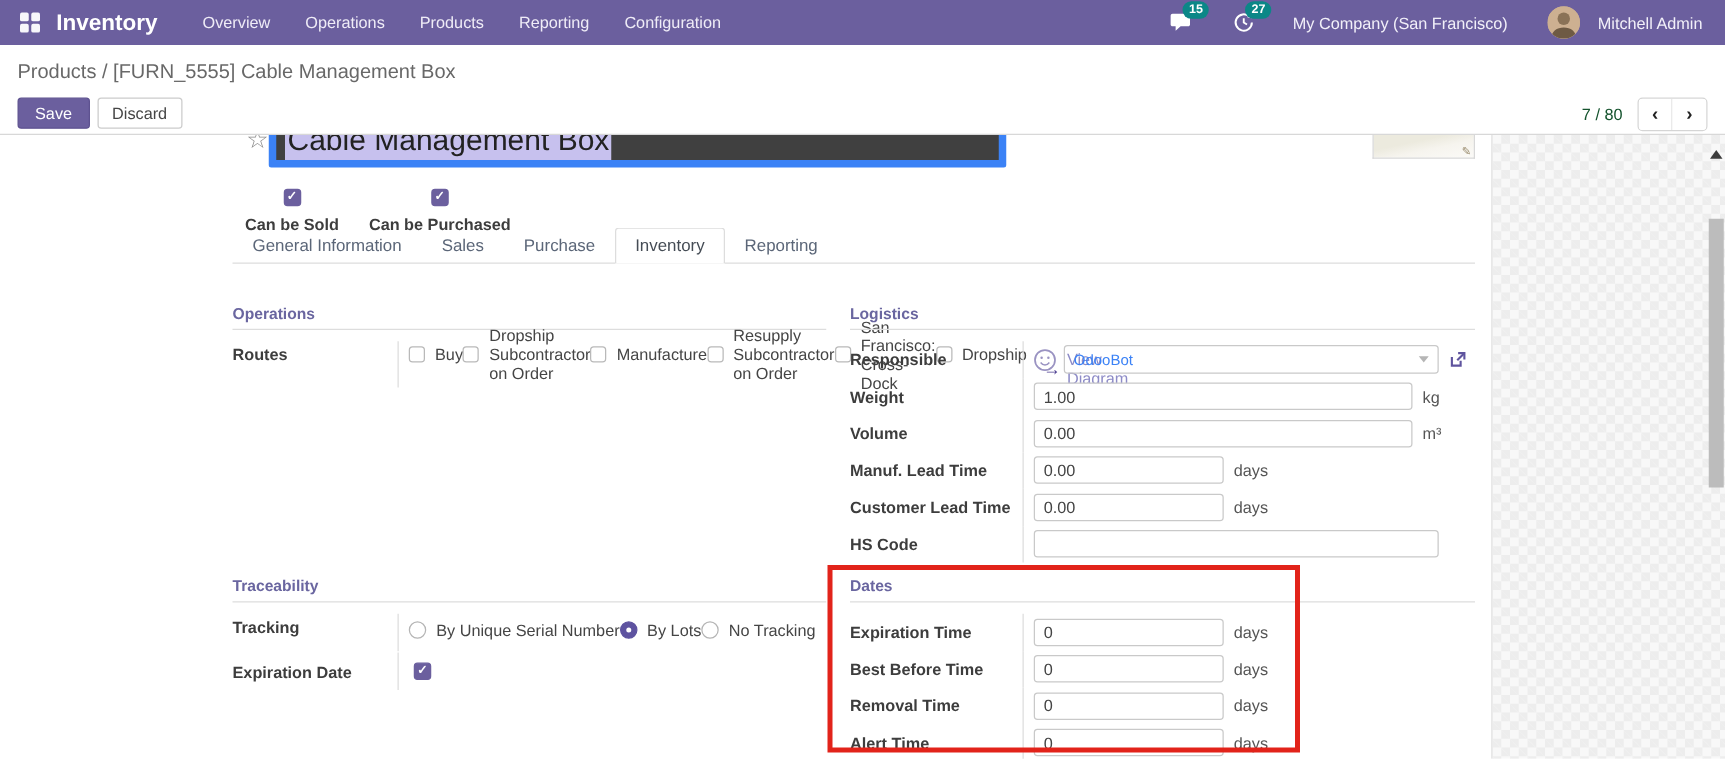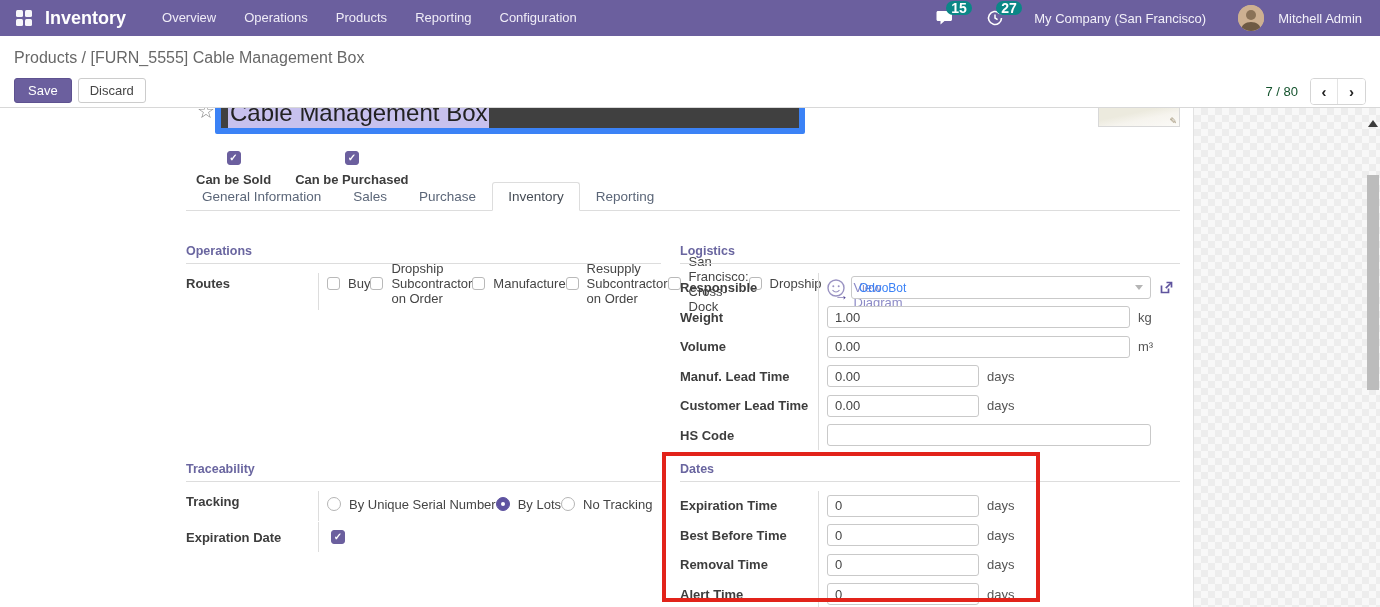--- a/index.html
+++ b/index.html
@@ -13,21 +13,21 @@
   .nav-left { display:flex; align-items:center; padding-left:16px; }
   .apps-icon { display:grid; grid-template-columns:7px 7px; grid-template-rows:7px 7px;
     gap:2px; margin-right:13px; cursor:pointer; }
   .apps-icon i { background:#ffffff; border-radius:1.5px; opacity:.95; }
   .app-name { font-size:18px; font-weight:bold; margin-right:22px; cursor:pointer; }
   .nav-item { font-size:13px; padding:0 14px; line-height:36px; color:#efecf7; cursor:pointer; }
   .nav-right { display:flex; align-items:center; padding-right:18px; gap:14px; }
   .nav-icon-wrap { position:relative; width:22px; height:22px; display:flex;
     align-items:center; justify-content:center; cursor:pointer; margin-right:14px; }
   .badge { position:absolute; top:-6px; left:12px; background:#0b8787; color:#fff;
-    font-size:14px; font-weight:bold; padding:1px 5px; border-radius:8px; line-height:12px; }
+    font-size:10px; font-weight:bold; padding:1px 5px; border-radius:8px; line-height:12px; }
   .nav-company, .nav-user { font-size:13px; color:#f2f0f9; cursor:pointer; }
   .nav-company { margin-right:18px; }
   .avatar { width:26px; height:26px; border-radius:50%; overflow:hidden; display:block;
     background:#cdb091; }
 
   
   .control-panel { position:absolute; left:0; top:36px; width:1380px; height:72px;
     background:#fff; border-bottom:1px solid #d8d8d8; }
   .breadcrumb { position:absolute; left:14px; top:13px; font-size:16px; color:#686868; }
   .cp-buttons { position:absolute; left:14px; top:42px; display:flex; gap:6px; }

